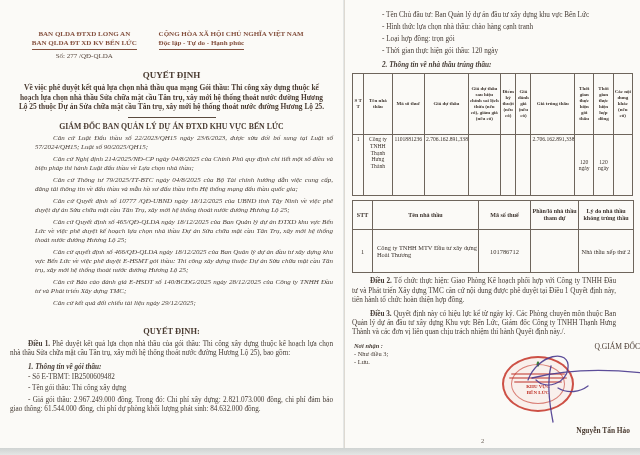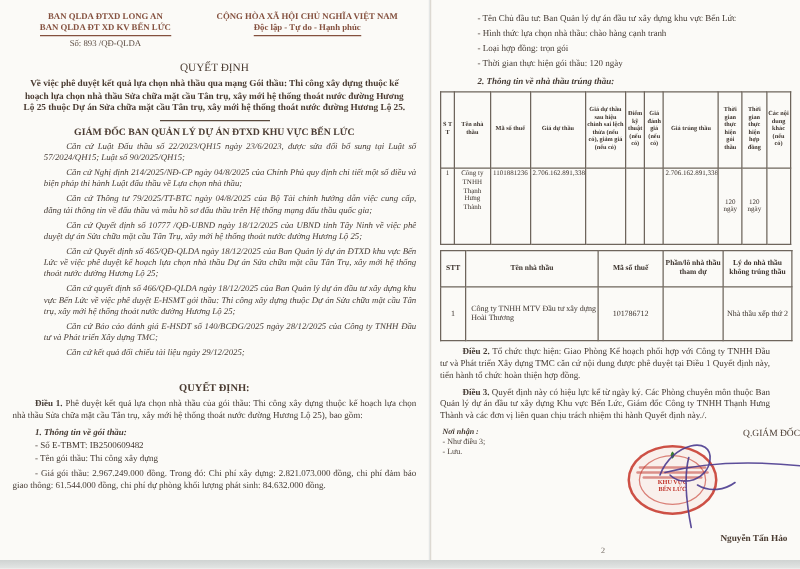--- a/index.html
+++ b/index.html
@@ -6,29 +6,29 @@
   .canvas{position:relative;width:640px;height:455px;background:#e4e6e5;overflow:hidden;
           font-family:"Liberation Serif", serif;color:#453b34;}
   .page{position:absolute;top:0;background:#fbfaf7;}
   .page1{left:0;width:343px;height:448px;padding:9px 10px 0 10px;box-sizing:border-box;}
   .page2{left:344px;width:296px;height:448px;padding:8px 24px 0 7px;box-sizing:border-box;
          border-left:1px solid #ddd9d2;}
   .canvas:after{content:"";position:absolute;left:0;right:0;bottom:0;height:7px;
                 background:linear-gradient(#cfd3d2,#e4e6e5);}
 
   
-  .hdr{display:flex;font-size:7px;line-height:9px;}
+  .hdr{display:flex;font-size:7px;line-height:9px;margin-top:21px;}
   .hdr .left{width:46%;text-align:center;color:#84503e;}
-  .hdr .right{width:54%;text-align:center;color:#84503e;}
+  .hdr .right{width:54%;text-align:left;color:#84503e;}
   .hdr .b{font-weight:bold;}
   .hdr .u{display:inline-block;border-bottom:1px solid #84503e;padding-bottom:1px;}
   .hdr .num{color:#5a4a40;font-weight:normal;margin-top:2px;}
   .hdr .date{color:#6b5344;font-style:italic;font-weight:normal;margin-top:2px;}
 
-  .doc-title{text-align:center;font-weight:normal;font-size:9px;margin-top:9px;color:#4a3b31;}
+  .doc-title{text-align:center;font-weight:bold;font-size:9px;margin-top:9px;color:#4a3b31;}
   .subject{text-align:center;font-weight:bold;font-size:7.4px;line-height:9.6px;margin:3px 6px 0 6px;color:#4a3b31;}
   .rule{width:88px;border-top:1px solid #5a4a3e;margin:5px auto 4px auto;}
   .authority{text-align:center;font-weight:bold;font-size:7.8px;color:#4a3b31;}
 
   .recital{font-style:italic;font-size:7px;line-height:9px;text-align:justify;
            text-indent:18px;margin-top:3px;margin-left:25px;}
   .decision-heading{text-align:center;font-weight:bold;font-size:8.4px;margin-top:19px;color:#4a3b31;}
   .article{font-size:7.2px;line-height:9.4px;text-align:justify;text-indent:18px;margin-top:4px;}
   .article .lbl{font-weight:bold;}
   .subhead{font-weight:bold;font-style:italic;font-size:7.2px;margin-top:4px;text-indent:18px;}
@@ -71,21 +71,21 @@
 </head>
 <body>
 
 <div class="canvas">
 
   <div class="page page1">
     <div class="hdr">
       <div class="left">
         <div class="b">BAN QLDA ĐTXD LONG AN</div>
         <div class="b"><span class="u">BAN QLDA ĐT XD KV BẾN LỨC</span></div>
-        <div class="num">Số: 893  /QĐ-QLDA</div>
+        <div class="num">Số: 277  /QĐ-QLDA</div>
       </div>
       <div class="right">
         <div class="b">CỘNG HÒA XÃ HỘI CHỦ NGHĨA VIỆT NAM</div>
         <div class="b"><span class="u">Độc lập - Tự do - Hạnh phúc</span></div>
       </div>
     </div>
 
     <div class="doc-title">QUYẾT ĐỊNH</div>
     <div class="subject">Về việc phê duyệt kết quả lựa chọn nhà thầu qua mạng Gói thầu: Thi công xây dựng thuộc kế hoạch lựa chọn nhà thầu Sửa chữa mặt cầu Tân trụ, xây mới hệ thống thoát nước đường Hương Lộ 25 thuộc Dự án Sửa chữa mặt cầu Tân trụ, xây mới hệ thống thoát nước đường Hương Lộ 25.</div>
     <div class="rule"></div>

